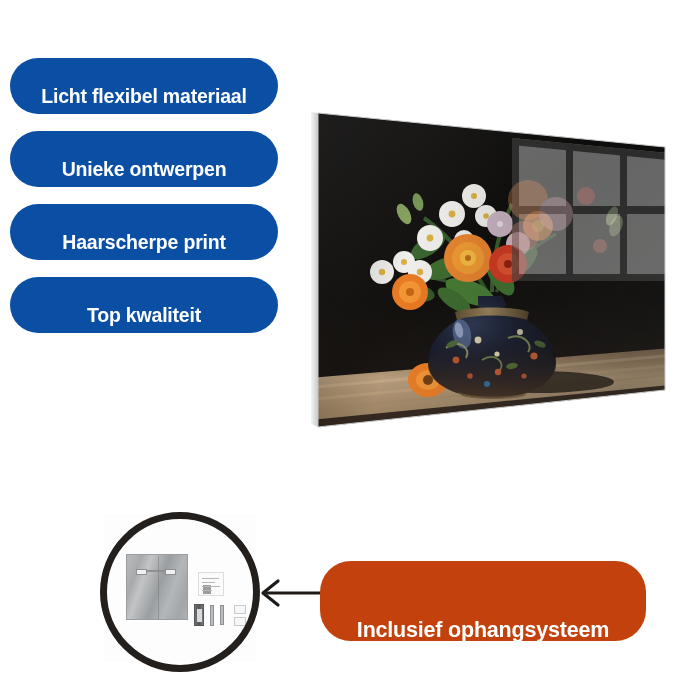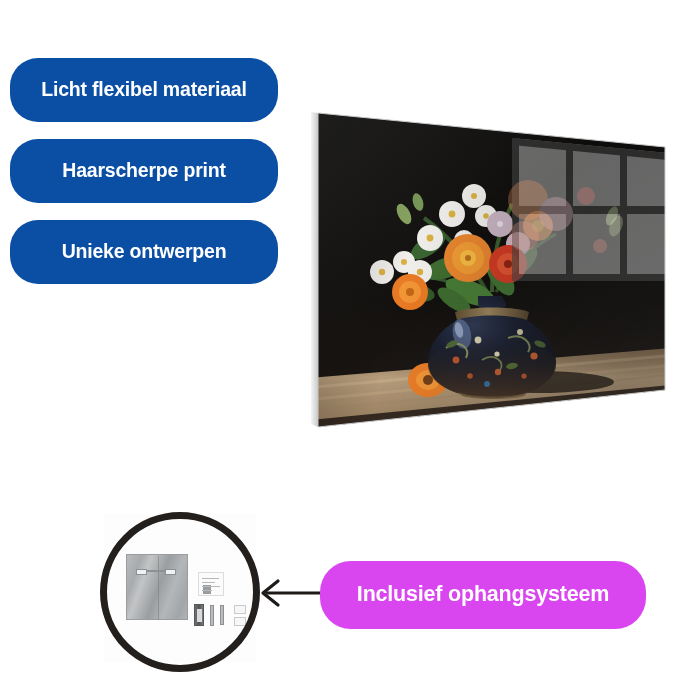--- a/index.html
+++ b/index.html
@@ -18,50 +18,50 @@
 
   
   #feature-badges {
     position: absolute;
     left: 10px;
     top: 58px;
     width: 268px;
   }
   .badge {
     width: 268px;
-    height: 64px;
+    height: 56px;
     border-radius: 28px;
     background: #0b4fa5;
     display: flex;
-    align-items: center;
+    align-items: flex-end;
     justify-content: center;
     margin-bottom: 17px;
     box-sizing: border-box;
-    padding: 0 10px;
+    padding: 8px 10px;
   }
   .badge-label {
     color: #ffffff;
     font-size: 19.5px;
     font-weight: bold;
     letter-spacing: -0.2px;
     white-space: nowrap;
     line-height: 1;
   }
 
   
   #hanging-badge {
     position: absolute;
     left: 320px;
     top: 561px;
     width: 326px;
-    height: 68px;
+    height: 80px;
     border-radius: 31px;
-    background: #d946ef;
+    background: #c2410c;
     display: flex;
-    align-items: center;
+    align-items: flex-end;
     justify-content: center;
   }
   #hanging-badge .badge-label {
     font-size: 21.5px;
   }
 
   
   #callout-arrow {
     position: absolute;
     left: 250px;
@@ -444,27 +444,30 @@
 </svg>
 
 <div id="feature-badges">
 
   <div class="badge">
     <span class="badge-label">Licht flexibel materiaal</span>
   </div>
 
 
   <div class="badge">
+    <span class="badge-label">Unieke ontwerpen</span>
+  </div>
+
+  <div class="badge">
     <span class="badge-label">Haarscherpe print</span>
   </div>
 
   <div class="badge">
-    <span class="badge-label">Unieke ontwerpen</span>
+    <span class="badge-label">Top kwaliteit</span>
   </div>
-
 
 
 </div>
 
 <div id="hanging-kit-circle-wrap">
 
   <div id="kit-photo">
 
     <div id="kit-plate">
       <div class="edge-line"></div>

